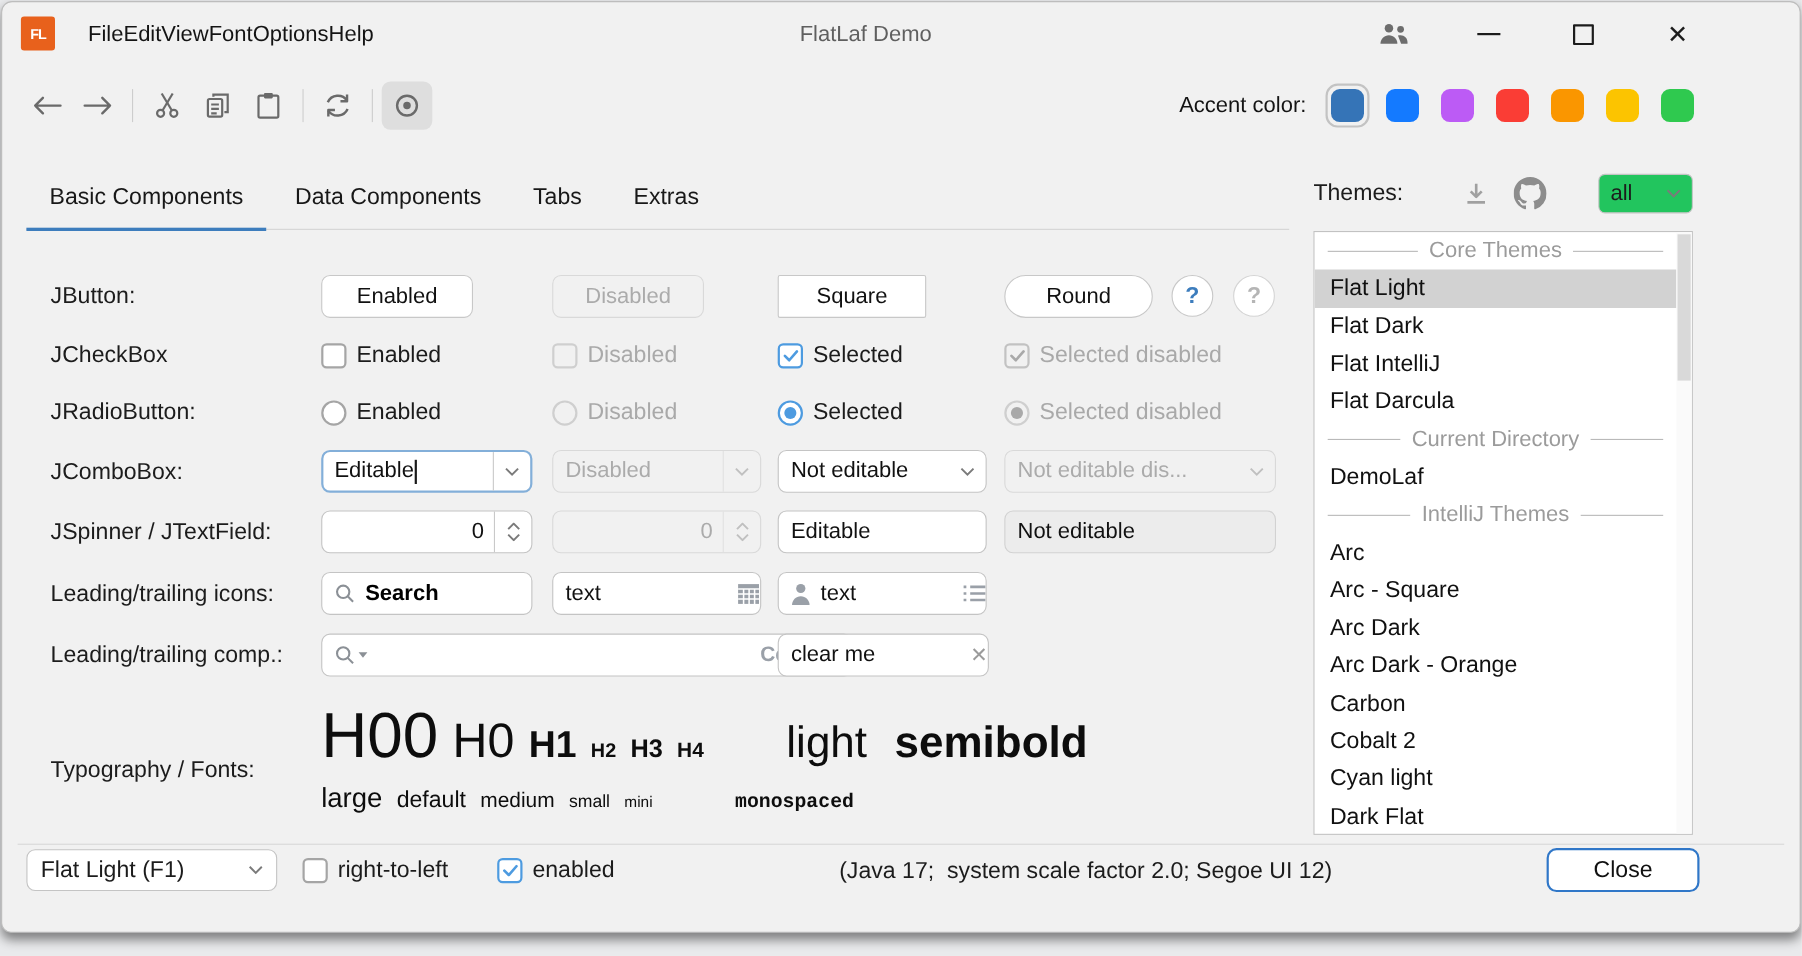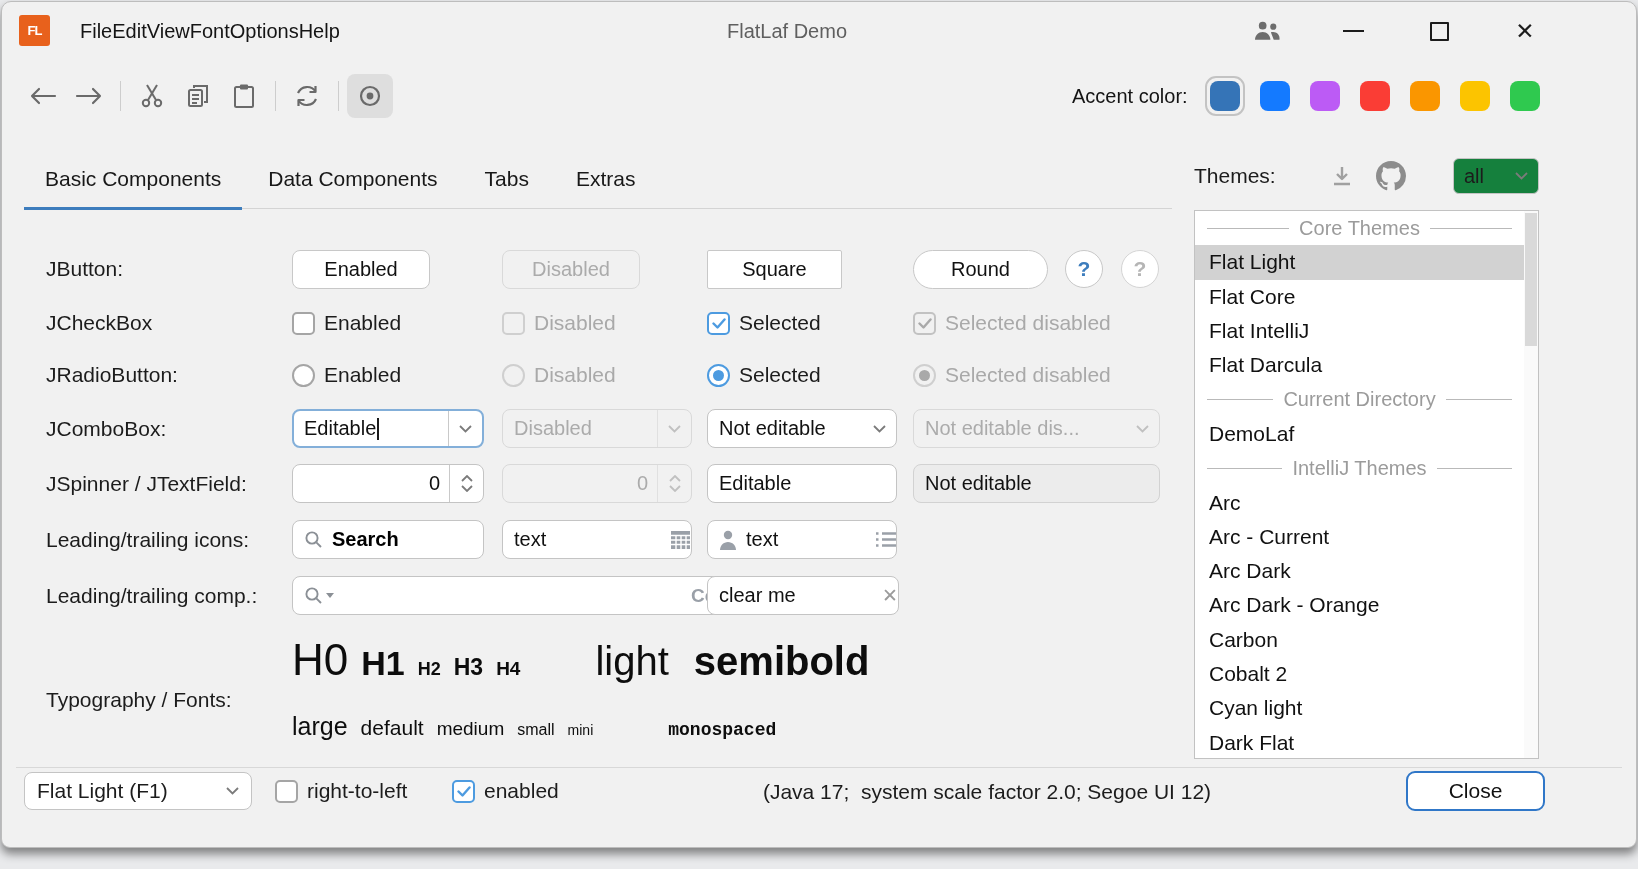--- a/index.html
+++ b/index.html
@@ -47,21 +47,21 @@
   .swatch{ width:30px; height:30px; border-radius:8px; }
   .swatch-ring{ padding:3px; border:2px solid #c3c3c3; border-radius:11px; margin:-5px; background:#f1f1f1; }
 
   
   .tabbar{ position:absolute; left:22px; top:148px; width:1148px; height:59px; border-bottom:1px solid #d4d4d4; display:flex; }
   .tab{ padding:0 21px; margin-right:5px; display:flex; align-items:center; font-size:21px; color:#181818; position:relative; }
   .tab.selected::after{ content:""; position:absolute; left:0; right:0; bottom:-2px; height:3px; background:#3D7DBD; }
   .themes-header{ position:absolute; left:1192px; top:152px; width:345px; height:44px; display:flex; align-items:center; }
   .themes-label{ font-size:21px; color:#1c1c1c; }
   .hdr-icon{ color:#a0a0a0; display:flex; align-items:center; }
-  .all-combo{ width:86px; height:36px; margin-left:auto; background:#15803d; border:1px solid #c4c4c4; border-radius:6px; display:flex; align-items:center; padding:0 10px; font-size:20px; }
+  .all-combo{ width:86px; height:36px; margin-left:auto; background:#22c55e; border:1px solid #c4c4c4; border-radius:6px; display:flex; align-items:center; padding:0 10px; font-size:20px; }
   .chev{ color:#7b7b7b; }
   .arrow-slot{ margin-left:auto; display:flex; align-items:center; justify-content:center; }
 
   
   .themes-list{ position:absolute; left:1192px; top:208px; width:345px; height:549px; background:#fff; border:1px solid #c2c2c2; overflow:hidden; }
   .tl-item{ height:34.3px; display:flex; align-items:center; padding-left:14px; font-size:21px; color:#111; width:calc(100% - 14px); }
   .tl-item.selected{ background:#d2d2d2; }
   .tl-sep{ height:34.3px; display:flex; align-items:center; gap:10px; padding:0 12px; color:#9b9b9b; font-size:20px; width:calc(100% - 14px); }
   .sep-line{ flex:1; height:1px; background:#b9b9b9; }
   .tl-scroll{ position:absolute; right:0; top:0; width:14px; height:100%; background:#fafafa; }
@@ -263,36 +263,36 @@
     </div>
   </div>
 
   <div class="themes-list">
     <div class="tl-sep">
         <span class="sep-line"></span>
         <span>Core Themes</span>
         <span class="sep-line"></span>
       </div>
     <div class="tl-item selected">Flat Light</div>
-    <div class="tl-item">Flat Core</div>
+    <div class="tl-item">Flat Dark</div>
     <div class="tl-item">Flat IntelliJ</div>
     <div class="tl-item">Flat Darcula</div>
     <div class="tl-sep">
         <span class="sep-line"></span>
         <span>Current Directory</span>
         <span class="sep-line"></span>
       </div>
     <div class="tl-item">DemoLaf</div>
     <div class="tl-sep">
         <span class="sep-line"></span>
         <span>IntelliJ Themes</span>
         <span class="sep-line"></span>
       </div>
     <div class="tl-item">Arc</div>
-    <div class="tl-item">Arc - Current</div>
+    <div class="tl-item">Arc - Square</div>
     <div class="tl-item">Arc Dark</div>
     <div class="tl-item">Arc Dark - Orange</div>
     <div class="tl-item">Carbon</div>
     <div class="tl-item">Cobalt 2</div>
     <div class="tl-item">Cyan light</div>
     <div class="tl-item">Dark Flat</div>
     <div class="tl-scroll">
         <div class="tl-thumb"></div>
       </div>
   </div>
@@ -466,20 +466,21 @@
     <span class="chip-sep"></span>
     <span class="srch-chip">.*</span>
   </div>
   <div class="ctl field" style="left:705px; top:574px; width:192px;">
     <span>clear me</span>
     <span class="clear-x">✕</span>
   </div>
 
   <span class="row-label" style="top:686px;">Typography / Fonts:</span>
   <div class="type-hrow">
+    <span class="h00">H00</span>
     <span class="h0">H0</span>
     <span class="h1">H1</span>
     <span class="h2">H2</span>
     <span class="h3">H3</span>
     <span class="h4">H4</span>
     <span class="t-light">light</span>
     <span class="t-semibold">semibold</span>
   </div>
   <div class="type-srow">
     <span class="t-large">large</span>

